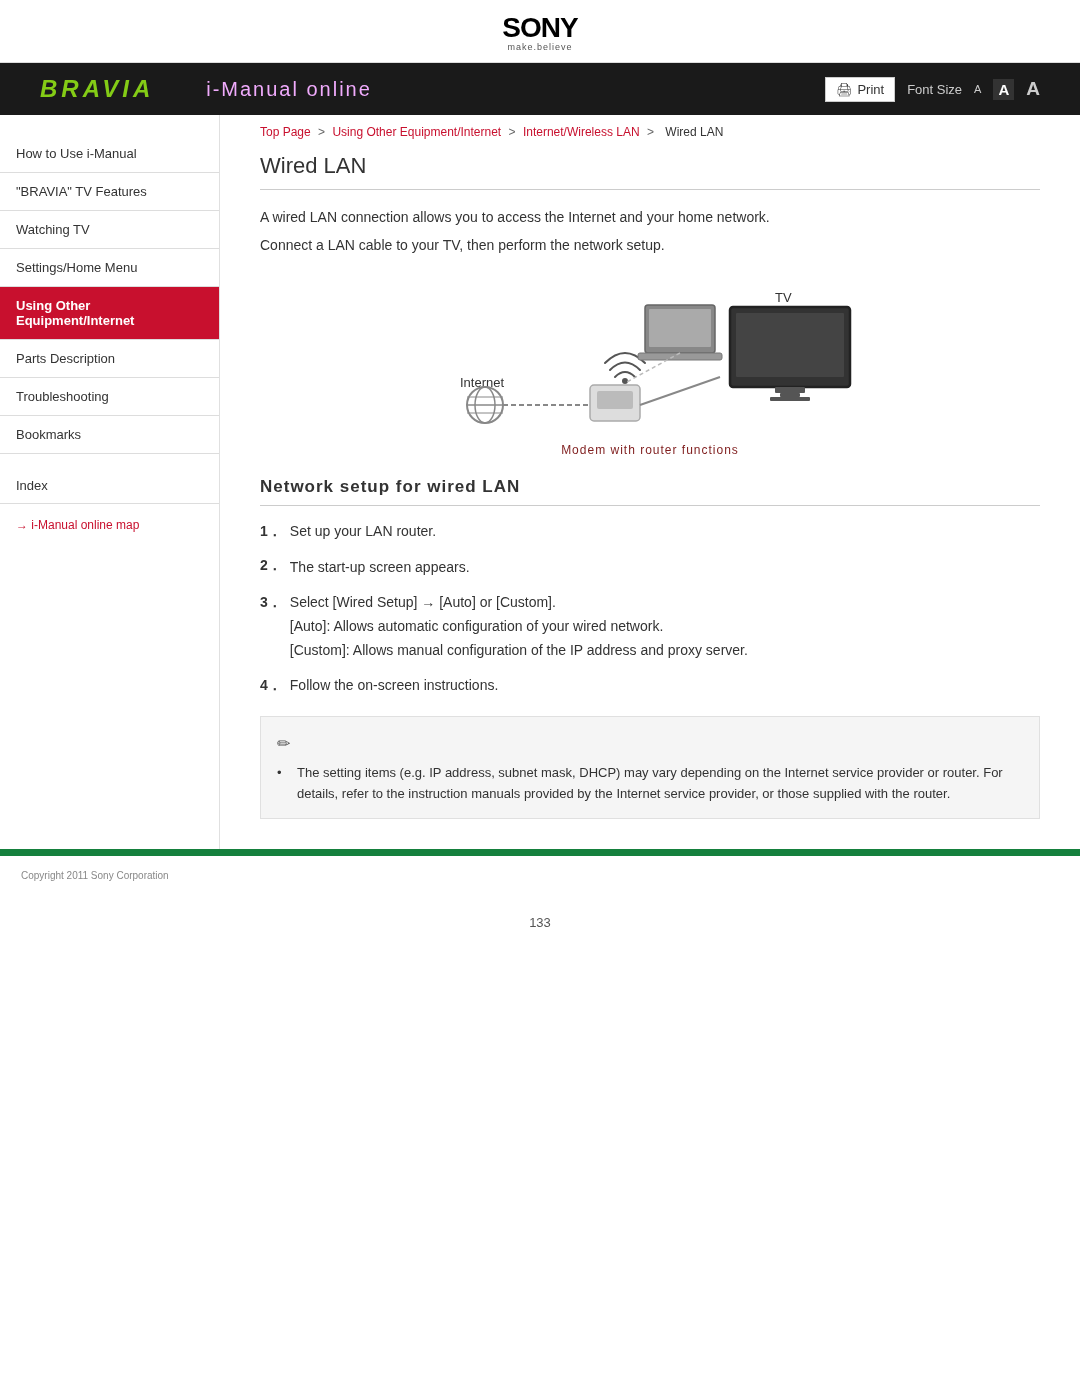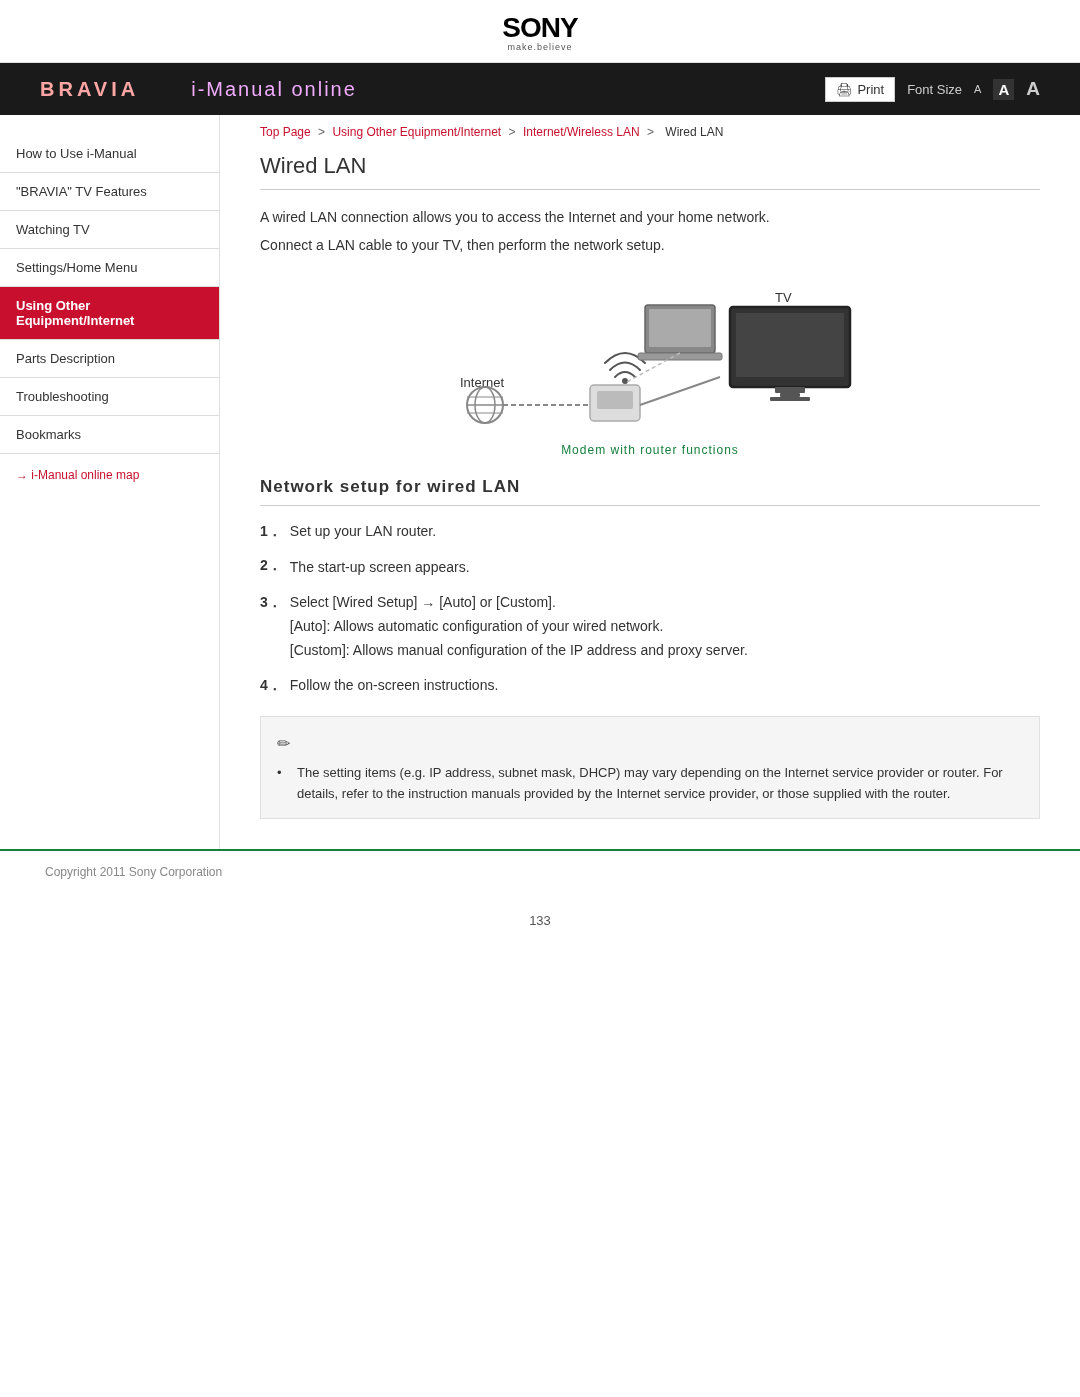--- a/index.html
+++ b/index.html
@@ -43,24 +43,25 @@
       justify-content: space-between;
       padding: 0 40px;
       height: 52px;
     }
     .nav-bar-left {
       display: flex;
       align-items: center;
       gap: 16px;
     }
     .bravia-logo {
-      font-size: 20px;
+      font-size: 24px;
       font-weight: 900;
-      color: #fca5a5;
+      color: #84cc16;
       letter-spacing: 4px;
+      font-style: italic;
     }
     .nav-title {
       color: #f0abfc;
       font-size: 20px;
       letter-spacing: 2px;
       padding-left: 36px;
     }
     .nav-bar-right {
       display: flex;
       align-items: center;
@@ -193,21 +194,21 @@
 
     
     .diagram-container {
       display: flex;
       flex-direction: column;
       align-items: center;
       margin: 20px 0 10px 0;
     }
     .diagram-caption {
       font-size: 12px;
-      color: #15803d;
+      color: #7f1d1d;
       margin-top: 6px;
       letter-spacing: 1px;
     }
 
     
     .diagram-svg {
       width: 460px;
       height: 160px;
     }
 
@@ -278,23 +279,23 @@
       font-size: 13px;
       text-decoration: none;
     }
     .return-to-top a::before {
       content: "▲ ";
       font-size: 10px;
     }
 
     
     .footer {
-      border-top: 2px solid #15803d;
-      padding: 14px 45px;
-      font-size: 12px;
+      border-top: 7px solid #15803d;
+      padding: 14px 21px;
+      font-size: 10px;
       color: #888;
     }
 
     
     .page-number {
       text-align: center;
       font-size: 13px;
       color: #555;
       padding: 20px 0 10px 0;
     }
@@ -353,20 +354,25 @@
         <span>Parts Description</span>
       </li>
       <li>
         <span>Troubleshooting</span>
       </li>
       <li>
         <span>Bookmarks</span>
       </li>
     </ul>
 
+    <ul class="sidebar-nav sidebar-index">
+      <li>
+        <span>Index</span>
+      </li>
+    </ul>
 
     <div class="sidebar-map-link">
       <a href="#">→ i-Manual online map</a>
     </div>
   </div>
 
   <div class="content">
 
     <div class="breadcrumb">
       <a href="#">Top Page</a>

